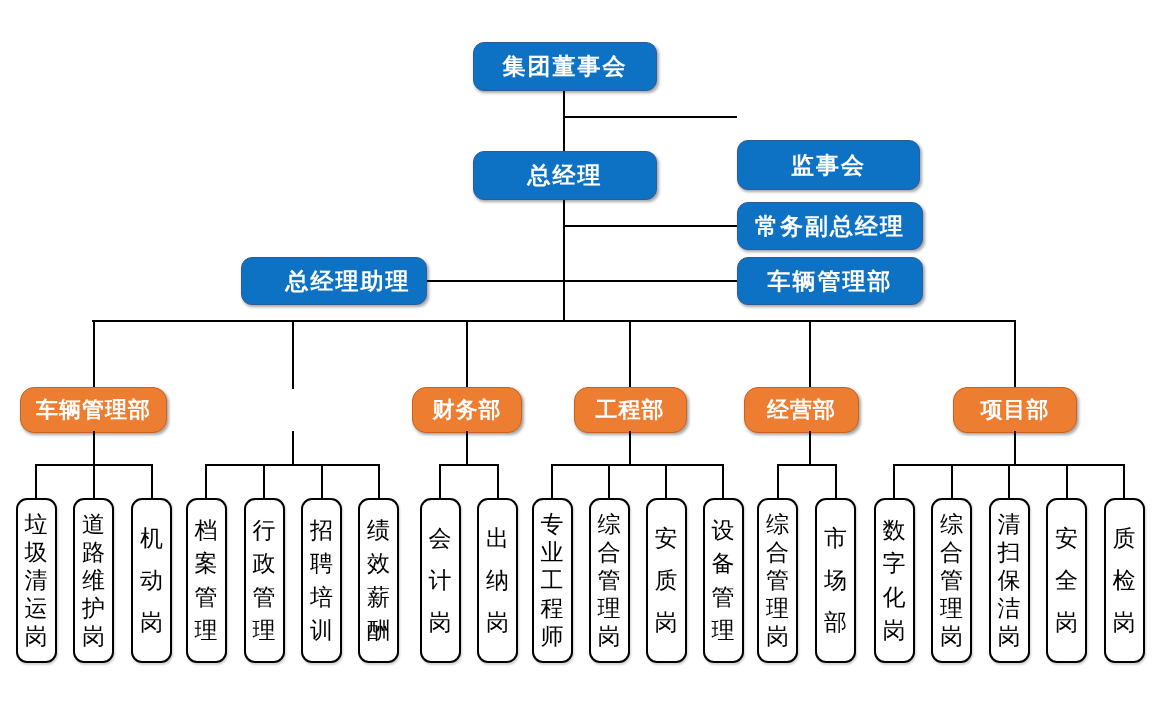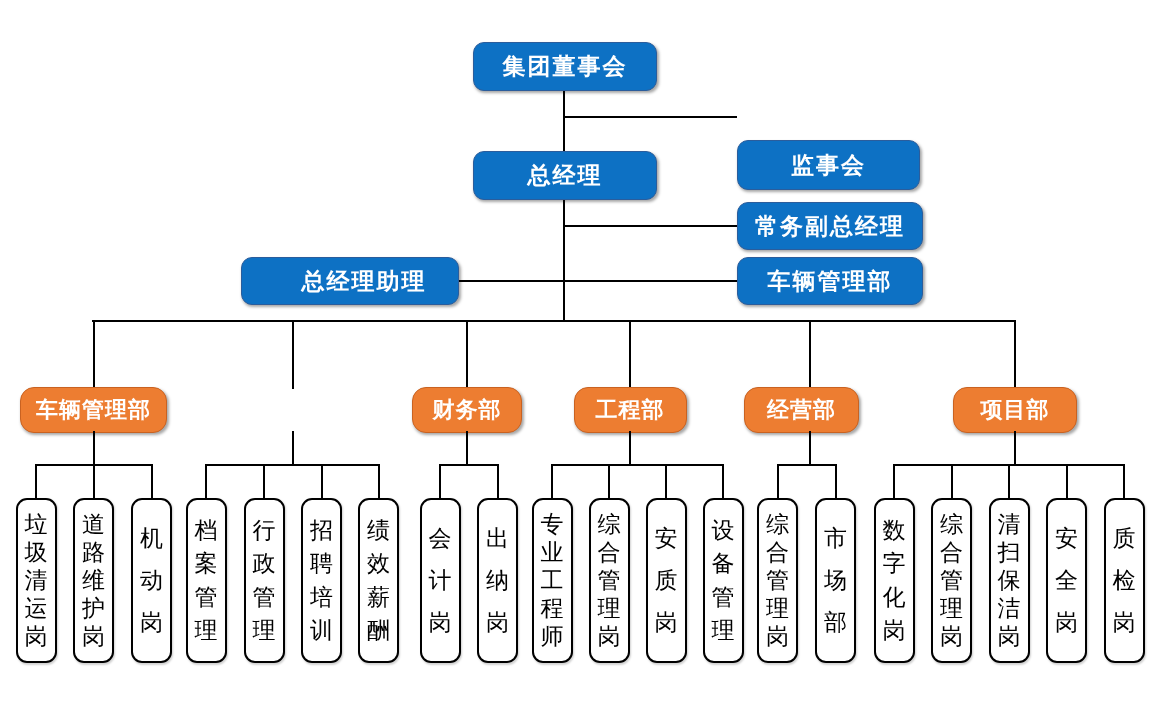--- a/index.html
+++ b/index.html
@@ -72,21 +72,21 @@
   <div class="line" style="left:564px; top:116px; width:173px; height:2px;"></div>
   <div class="line" style="left:563px; top:200px; width:2px;   height:122px;"></div>
   <div class="line" style="left:564px; top:225px; width:173px; height:2px;"></div>
   <div class="line" style="left:427px; top:280px; width:310px; height:2px;"></div>
   <div class="line" style="left:92px;  top:320px; width:924px; height:2px;"></div>
 
   <div class="node blue" style="left:473px; top:42px; width:184px; height:49px;">集团董事会</div>
   <div class="node blue" style="left:737px; top:93px; width:183px; height:50px;margin-top:47px;">监事会</div>
   <div class="node blue" style="left:473px; top:151px; width:184px; height:49px;">总经理</div>
   <div class="node blue" style="left:737px; top:202px; width:186px; height:48px;">常务副总经理</div>
-  <div class="node blue" style="left:241px; top:257px; width:218px; height:48px;padding-left:28px;">总经理助理</div>
+  <div class="node blue" style="left:241px; top:257px; width:186px; height:48px;padding-left:28px;">总经理助理</div>
   <div class="node blue" style="left:737px; top:257px; width:186px; height:48px;">车辆管理部</div>
 
 <div class="line" style="left: 92.5px; top: 320px; width: 2px; height: 69px;"></div>
     <div class="node orange" style="left: 20px; top: 387px; width: 147px; height: 46px;">车辆管理部</div>
     <div class="line" style="left: 92.5px; top: 431px; width: 2px; height: 34px;"></div>
     <div class="line" style="left: 36px; top: 464px; width: 115.5px; height: 2px;"></div>
     <div class="line" style="left: 35px; top: 464px; width: 2px; height: 36px;"></div>
     <div class="node leaf" style="left: 15.5px; top: 498px; width: 41px; height: 165px;">
       <span>垃</span>
       <span>圾</span>

